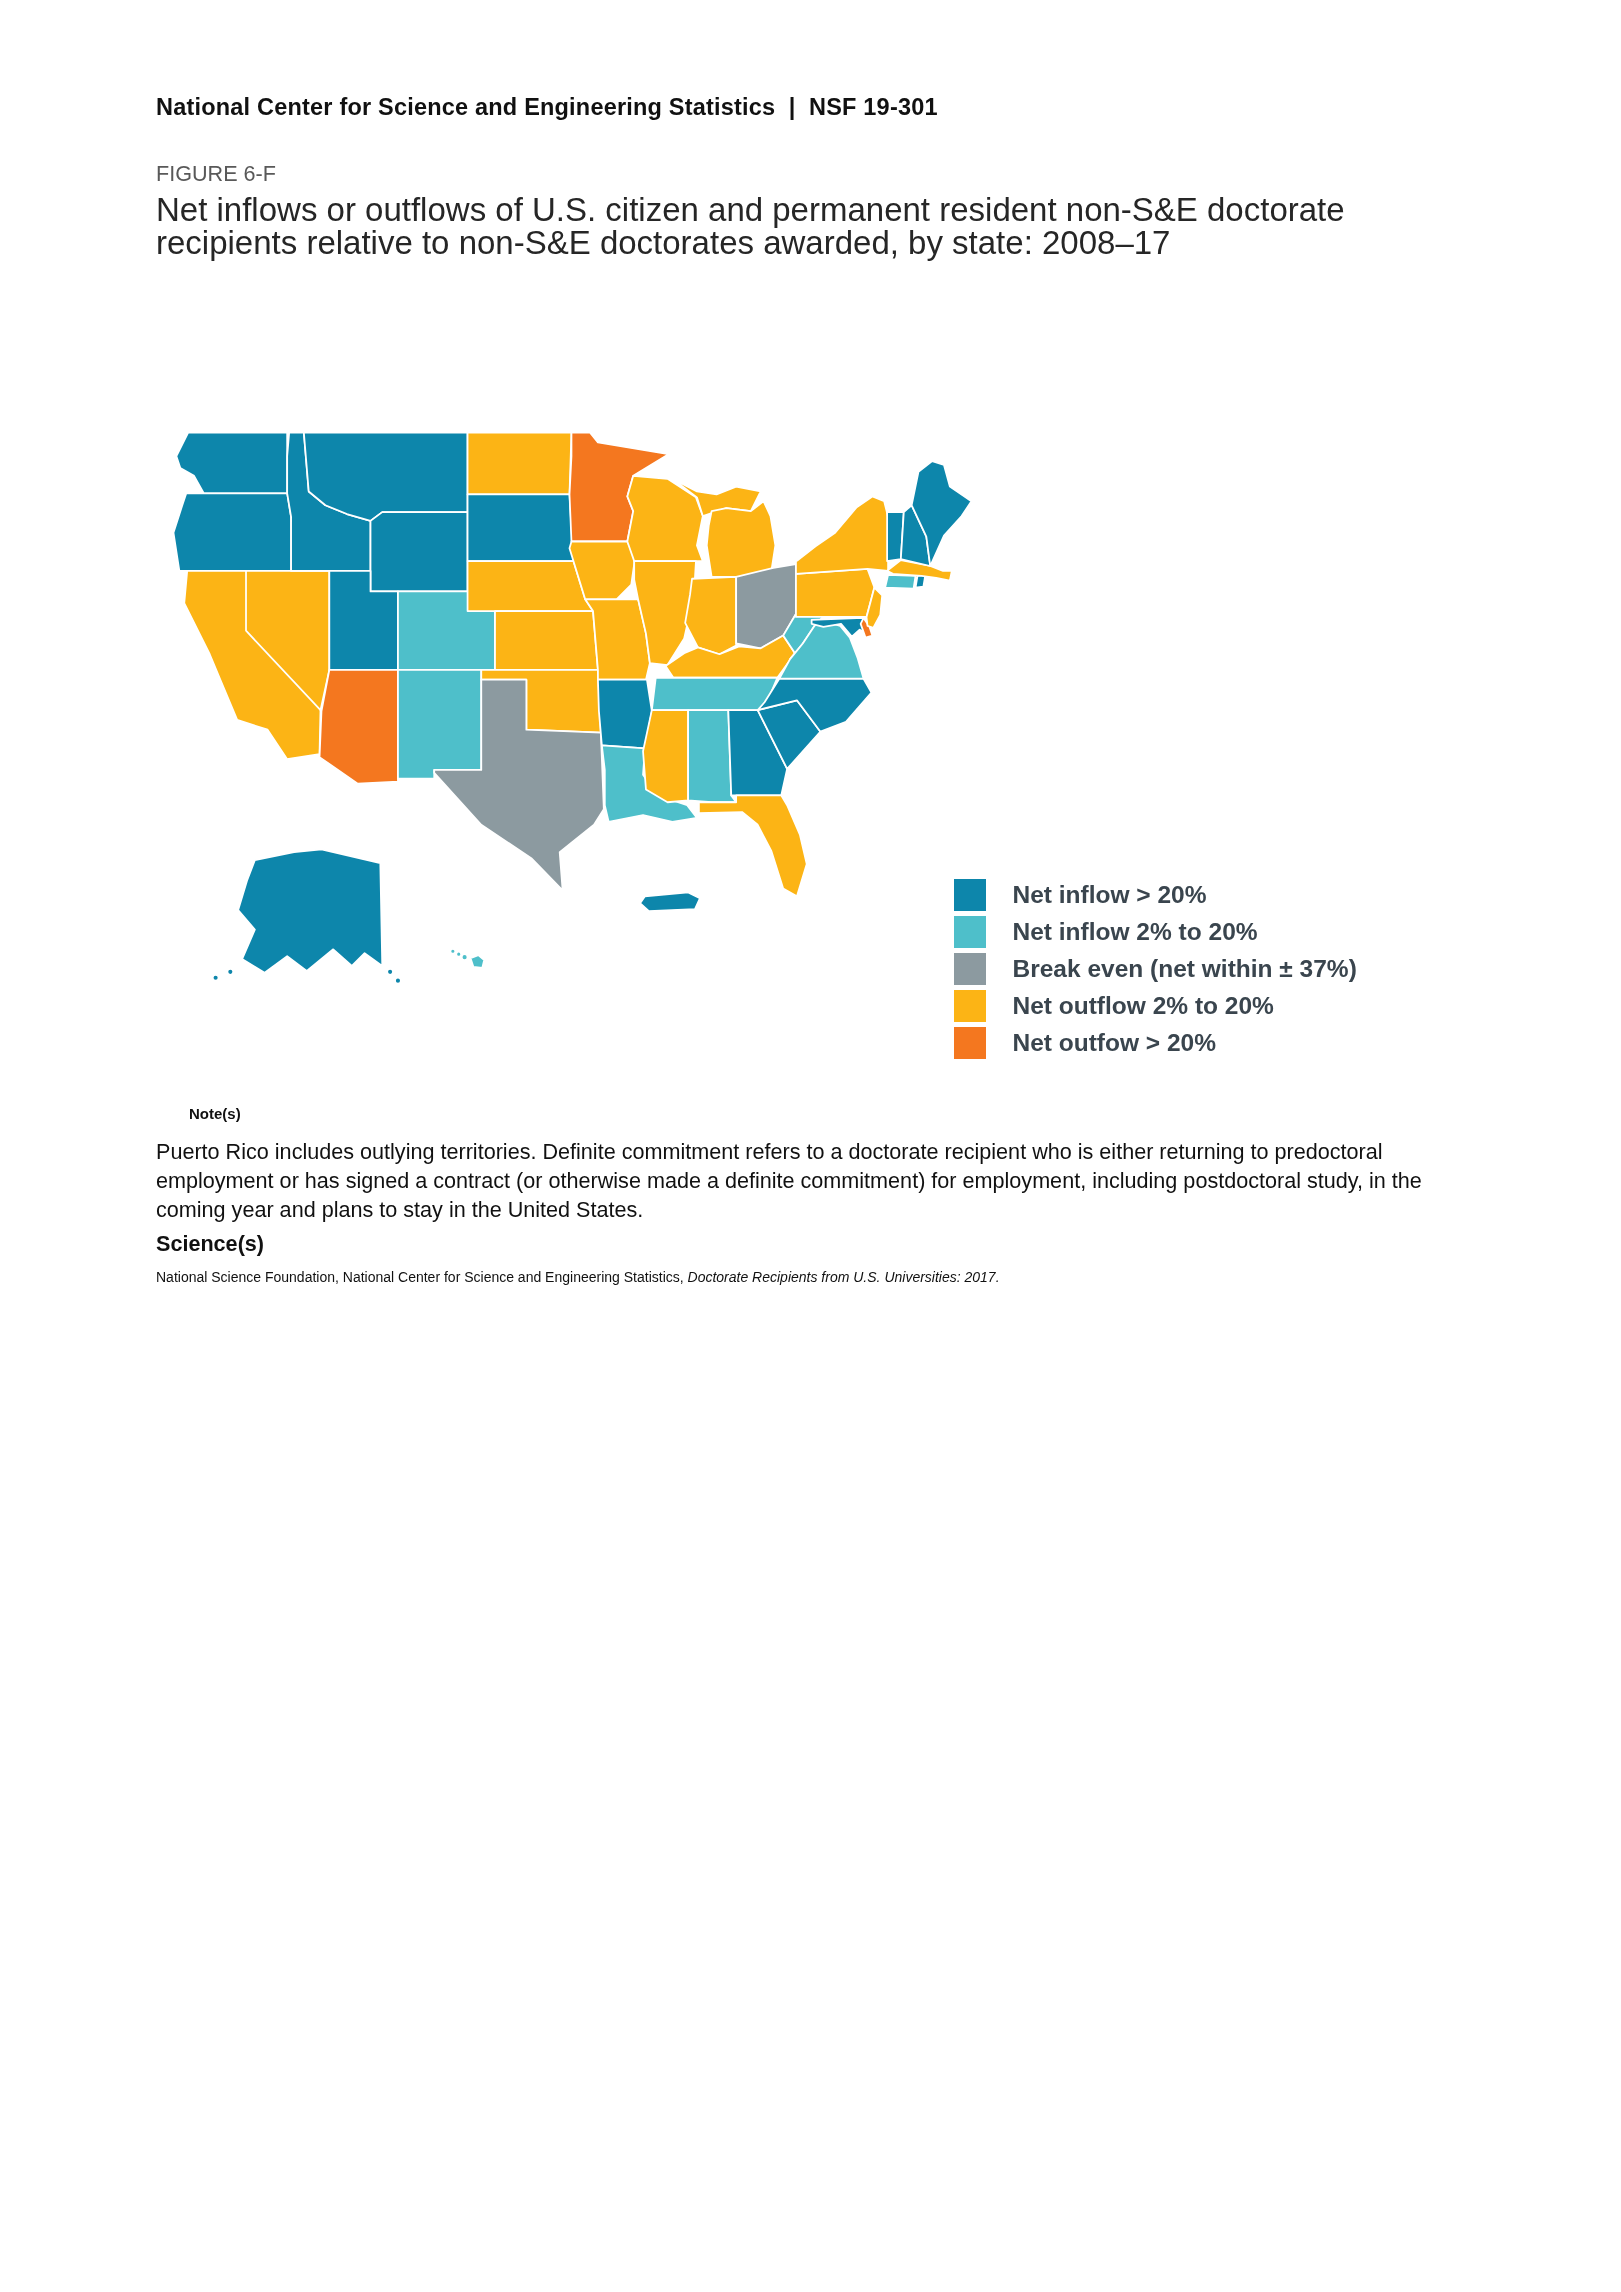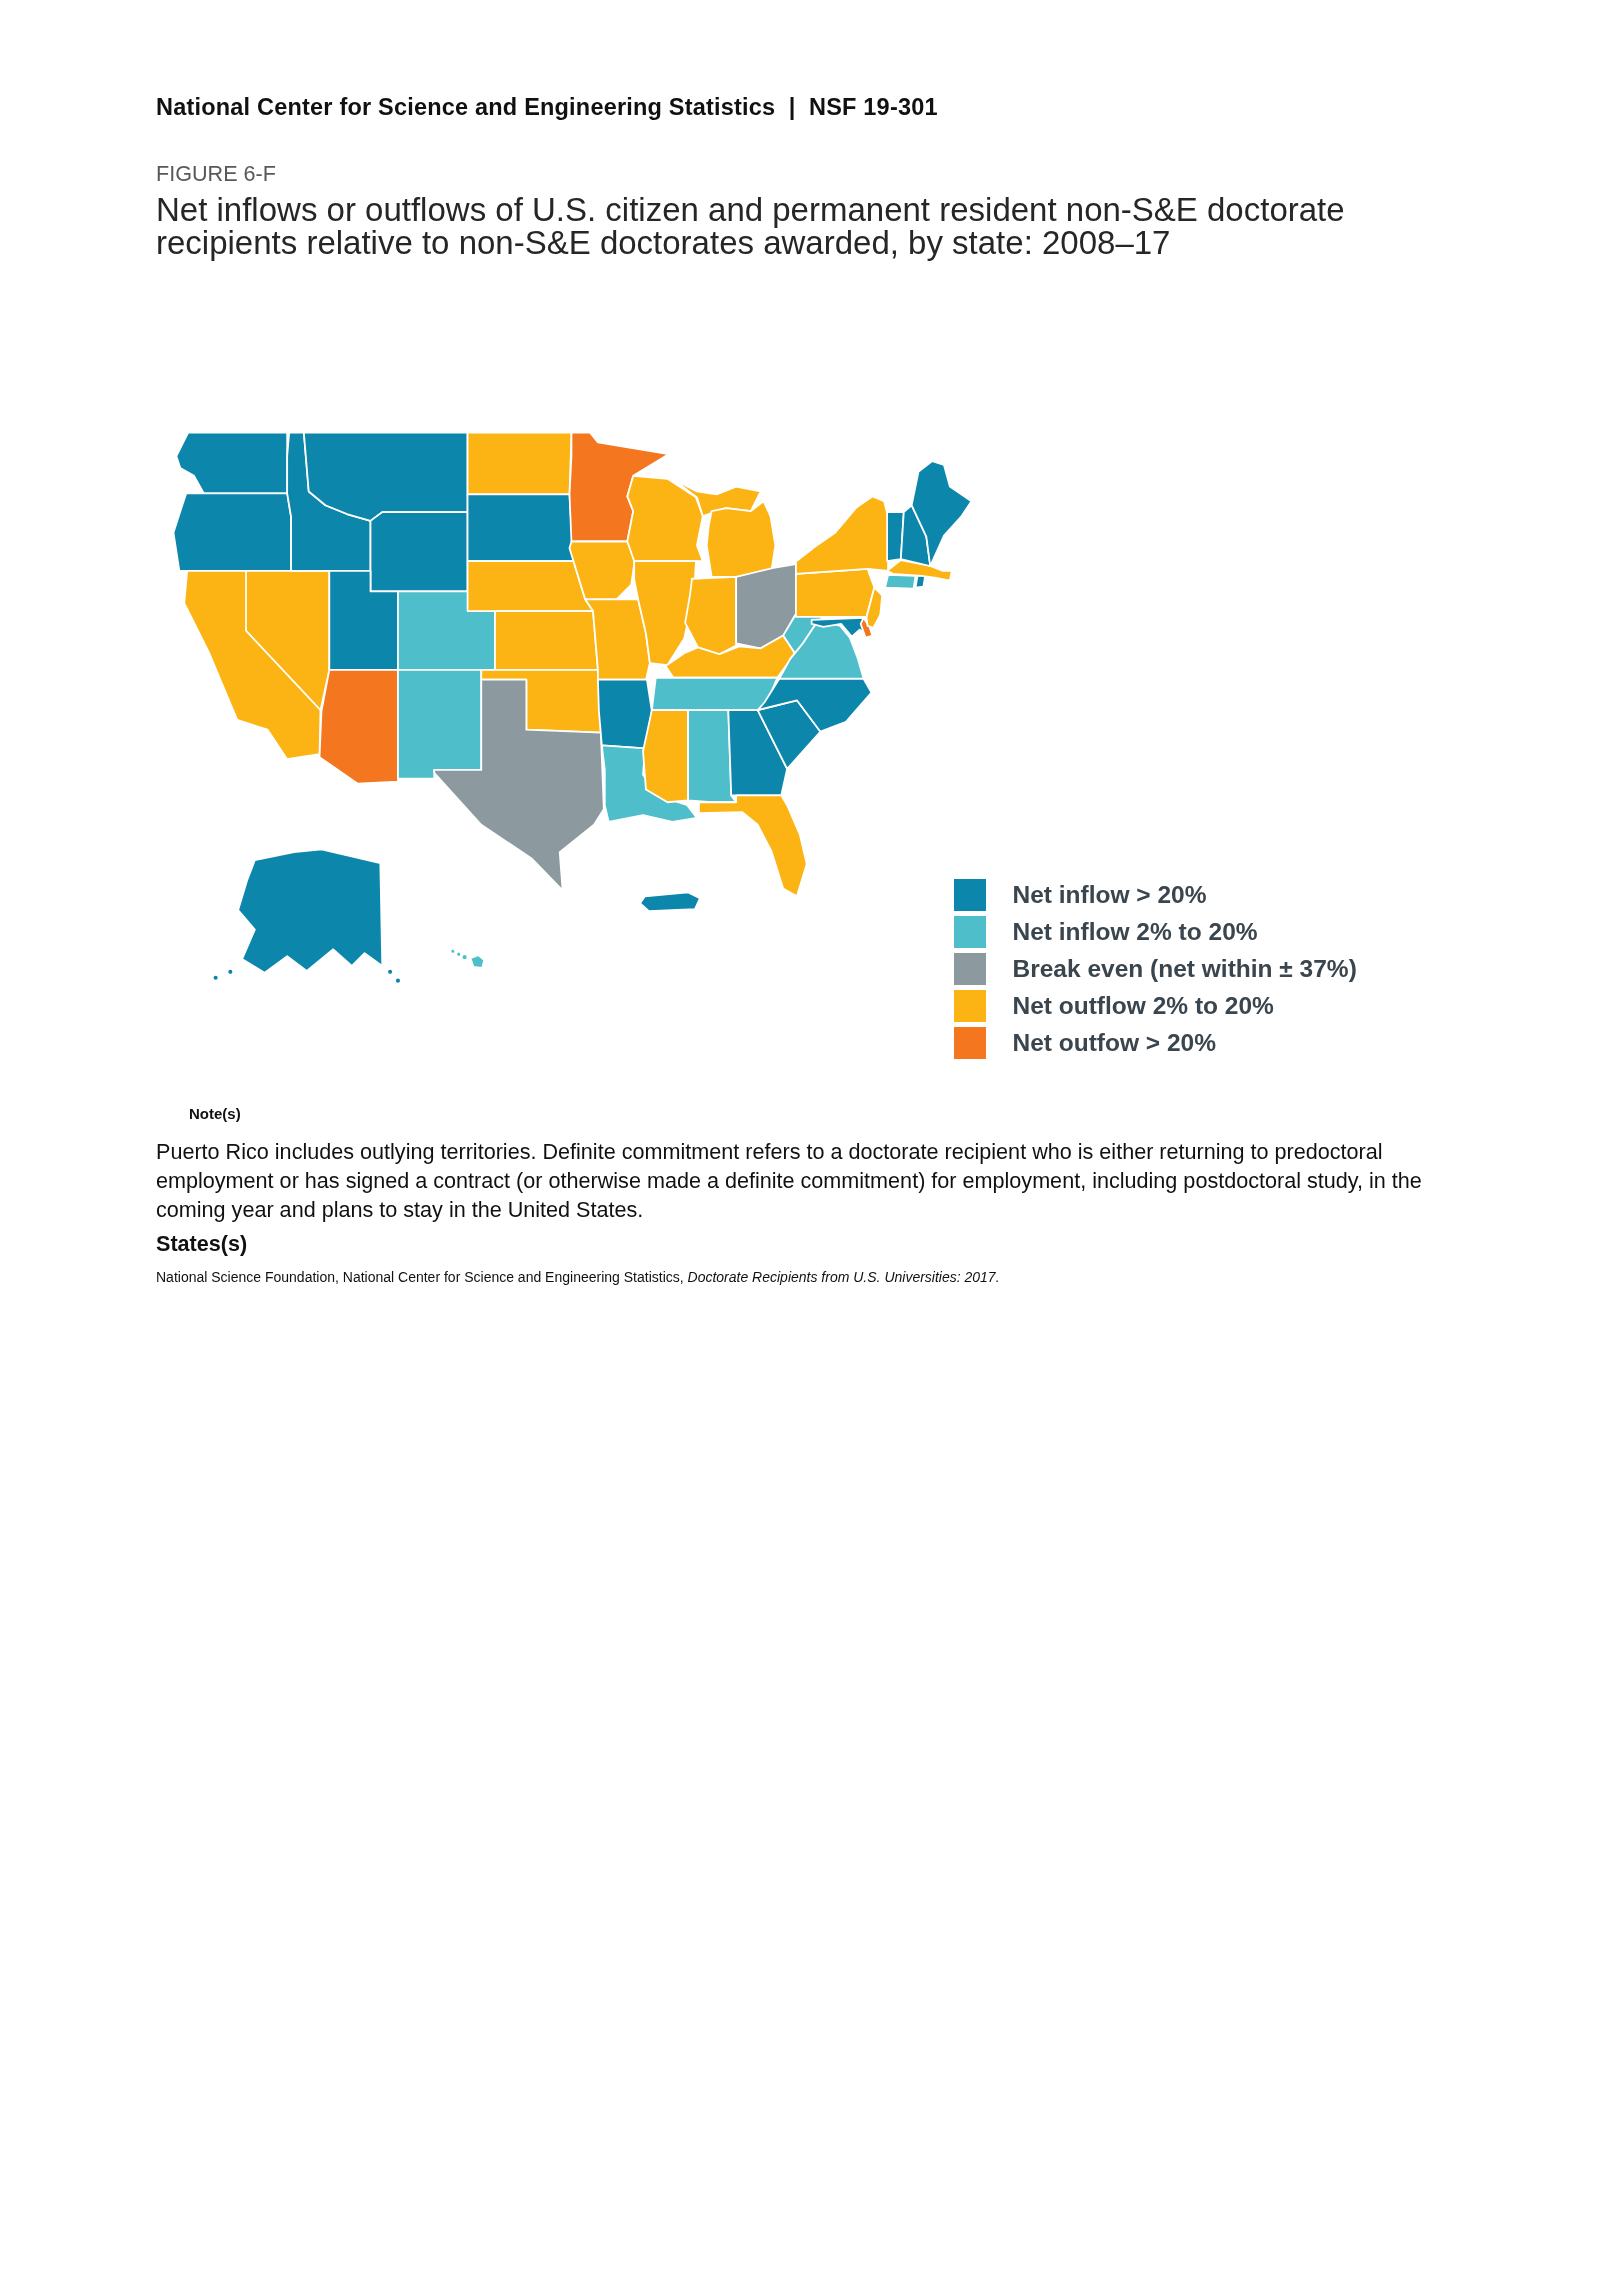--- a/index.html
+++ b/index.html
@@ -134,15 +134,15 @@
   </div>
   <div class="legend-row">
     <span class="legend-swatch" style="background: rgb(244, 119, 31);"></span>
     <span class="legend-label">Net outfow &gt; 20%</span>
   </div>
 </div>
 
 <div class="abs notes-heading">Note(s)</div>
 <div class="abs notes-body">Puerto Rico includes outlying territories. Definite commitment refers to a doctorate recipient who is either returning to predoctoral employment or has signed a contract (or otherwise made a definite commitment) for employment, including postdoctoral study, in the coming year and plans to stay in the United States.</div>
 
-<div class="abs source-heading">States(s)</div>
+<div class="abs source-heading">Science(s)</div>
 <div class="abs source-body"><span>National Science Foundation, National Center for Science and Engineering Statistics, </span><span class="it">Doctorate Recipients from U.S. Universities: 2017.</span></div>
 
 
 </body></html>

